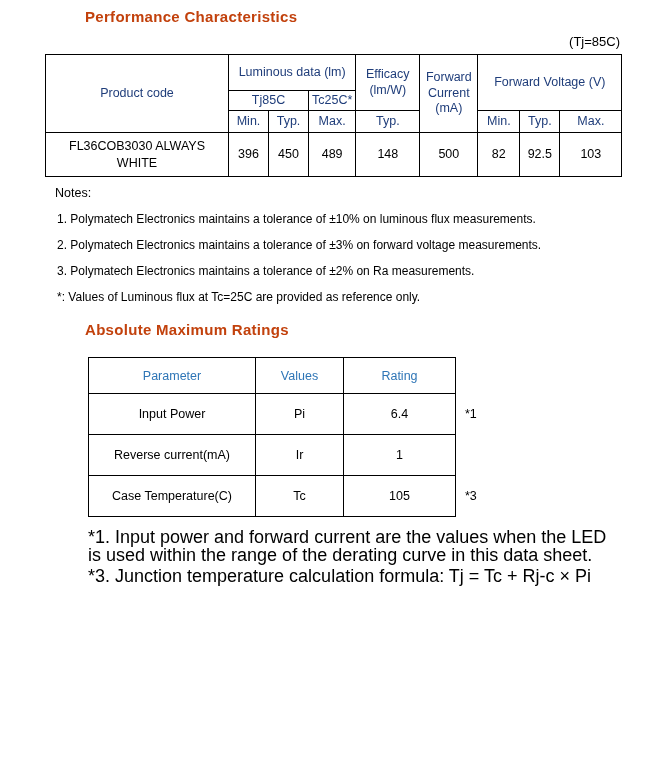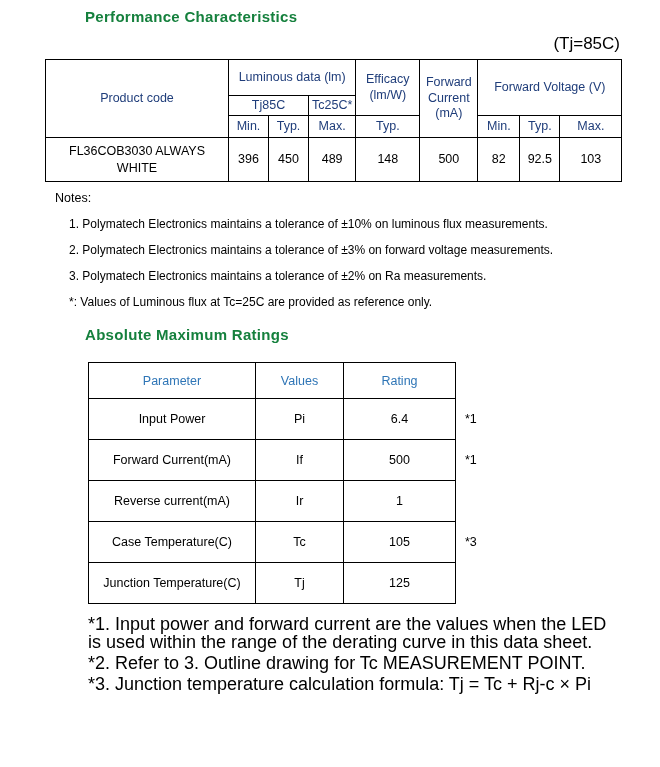--- a/index.html
+++ b/index.html
@@ -14,26 +14,26 @@
     width: 660px; height: 767px;
     background: #fff;
     overflow: hidden;
     padding-top: 8px;
   }
   .section-title {
     font-size: 15px;
     font-weight: bold;
     letter-spacing: .3px;
     margin-left: 85px;
-    color: #15803d;
+    color: #c2410c;
   }
   .condition-note {
     text-align: right;
     padding-right: 40px;
-    font-size: 17px;
+    font-size: 13px;
     margin-top: 9px;
     margin-bottom: 5px;
   }
 
   
   table.perf {
     border-collapse: collapse;
     table-layout: fixed;
     margin-left: 45px;
   }
@@ -48,21 +48,21 @@
   table.perf .hdr { color: #1f3d7a; }
   table.perf tr.hr1 { height: 36px; }
   table.perf tr.hr2 { height: 20px; }
   table.perf tr.hr3 { height: 22px; }
   table.perf tr.datarow { height: 44px; }
   table.perf td.prodname { line-height: 1.35; }
 
   
   .notes { margin-left: 55px; margin-top: 9px; }
   .notes-label { font-size: 12.5px; font-weight: normal; }
-  .note-item { font-size: 12px; margin-top: 12px; margin-left: 14px; }
+  .note-item { font-size: 12px; margin-top: 12px; margin-left: 2px; }
 
   .title2 { margin-top: 17px; }
 
   
   table.ratings {
     border-collapse: collapse;
     table-layout: fixed;
     margin-left: 88px;
     margin-top: 19px;
     padding-left: 28px;
@@ -172,45 +172,32 @@
       <td class="rhdr">Rating</td>
       <td class="mark-cell"></td>
     </tr>
     <tr class="rrow">
       <td>Input Power</td>
       <td>Pi</td>
       <td>6.4</td>
       <td class="mark-cell">*1</td>
     </tr>
     <tr class="rrow">
-      <td>Forward Current(mA)</td>
-      <td>If</td>
-      <td>500</td>
-      <td class="mark-cell">*1</td>
-    </tr>
-    <tr class="rrow">
       <td>Reverse current(mA)</td>
       <td>Ir</td>
       <td>1</td>
       <td class="mark-cell"></td>
     </tr>
     <tr class="rrow">
       <td>Case Temperature(C)</td>
       <td>Tc</td>
       <td>105</td>
       <td class="mark-cell">*3</td>
     </tr>
-    <tr class="rrow">
-      <td>Junction Temperature(C)</td>
-      <td>Tj</td>
-      <td>125</td>
-      <td class="mark-cell"></td>
-    </tr>
   </tbody>
     </table>
 
   <div class="footnotes">
     <div class="footnote">*1. Input power and forward current are the values when the LED is used within the range of the derating curve in this data sheet.</div>
-    <div class="footnote">*2. Refer to 3. Outline drawing for Tc MEASUREMENT POINT.</div>
     <div class="footnote">*3. Junction temperature calculation formula: Tj = Tc + Rj-c × Pi</div>
   </div>
 
 </div>
 
 </body></html>

